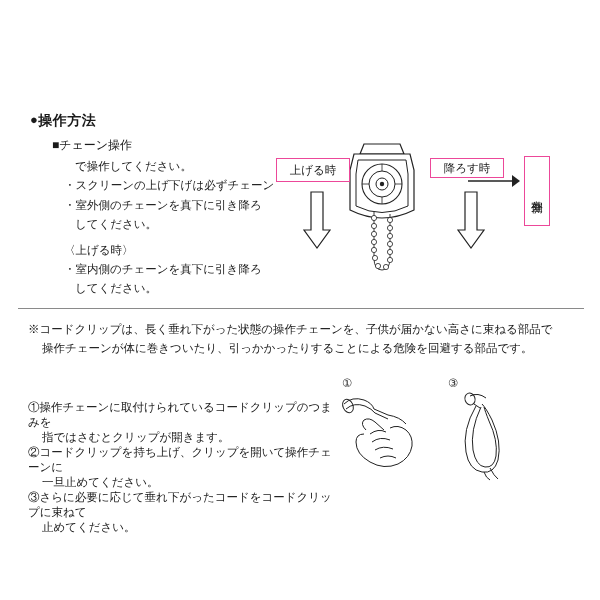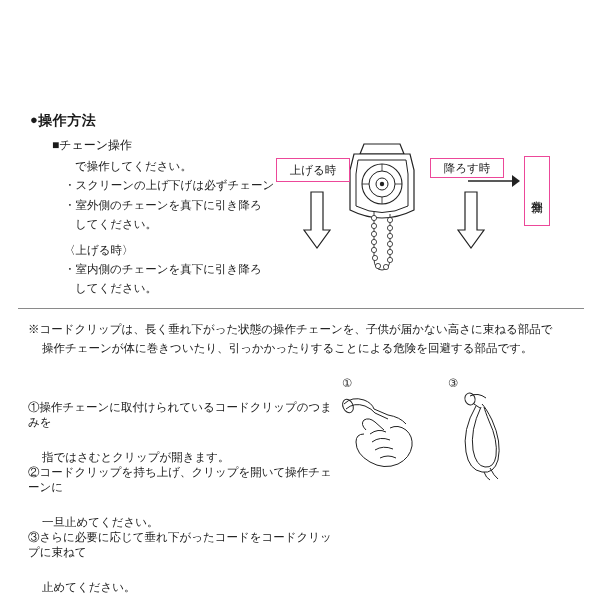--- a/index.html
+++ b/index.html
@@ -116,21 +116,21 @@
   .note .cont { padding-left: 14px; }
 
   .steps {
     position: absolute;
     left: 28px;
     top: 400px;
     width: 310px;
     font-size: 11.5px;
     line-height: 15px;
   }
-  .steps .cont { padding-left: 14px; margin-top: 20px; }
+  .steps .cont { padding-left: 14px; }
 
   
   .illus {
     position: absolute;
     left: 336px;
     top: 376px;
     width: 230px;
     height: 110px;
   }
   .illus-label {

